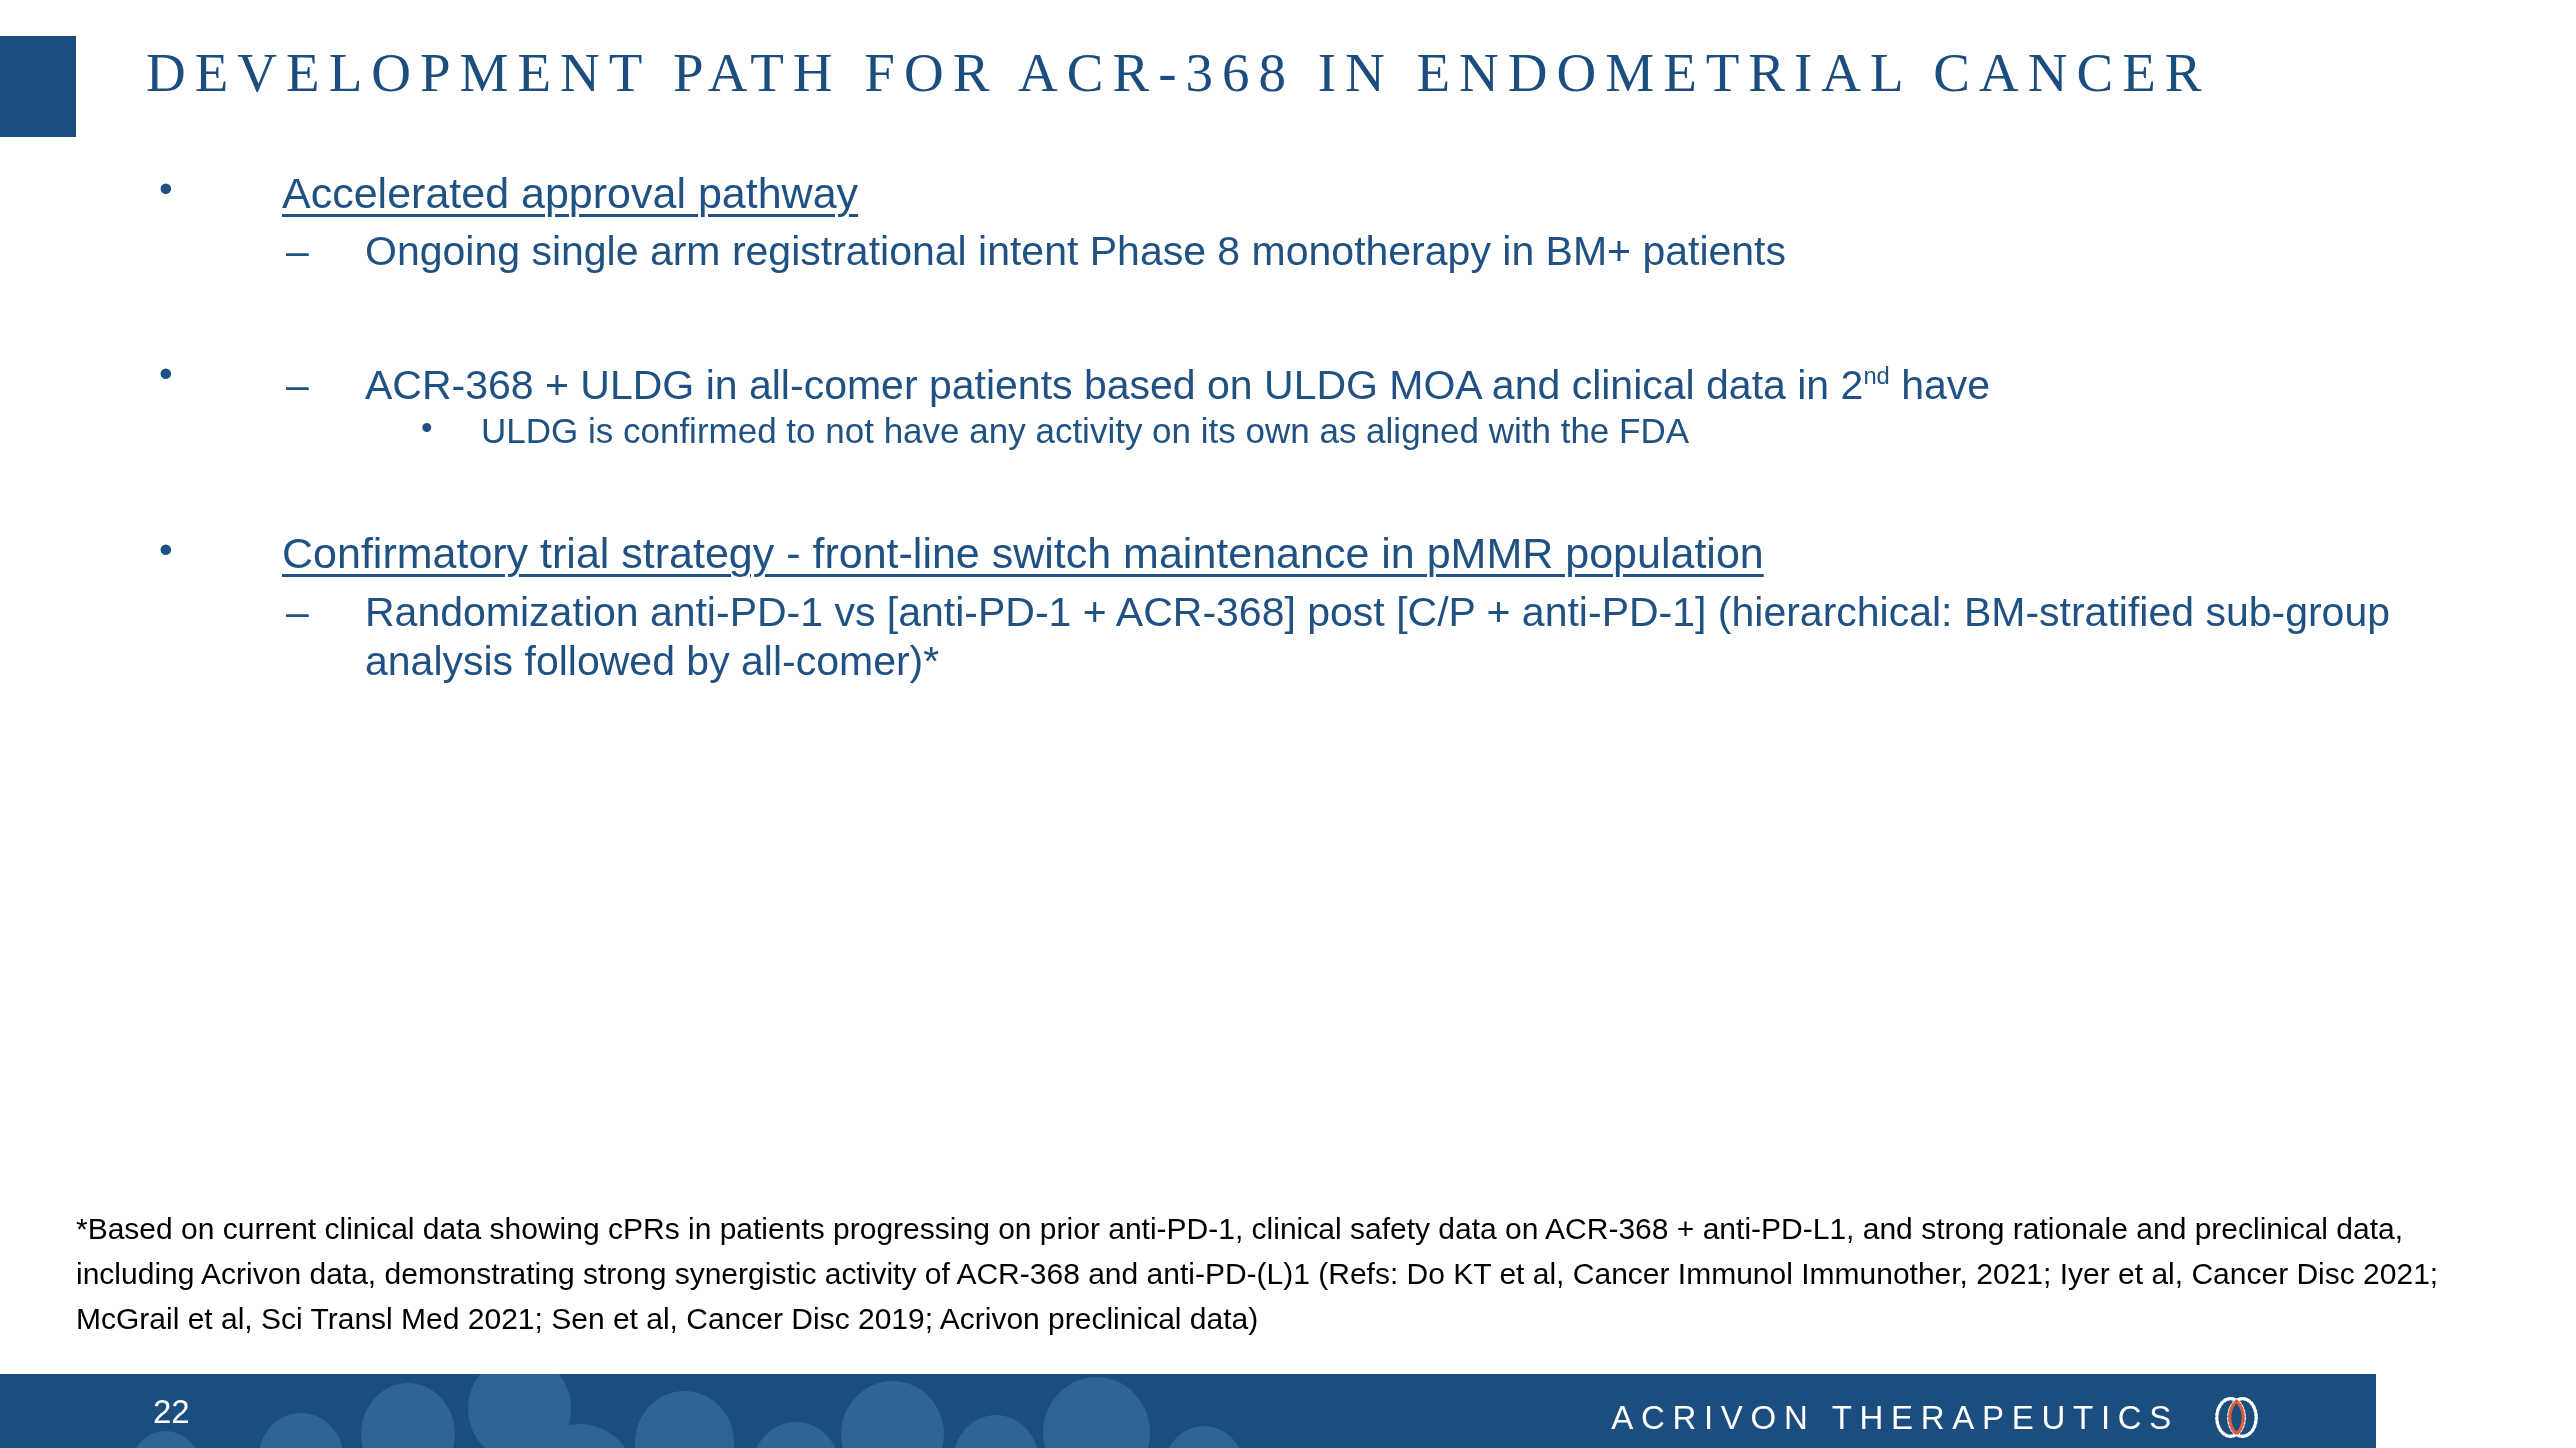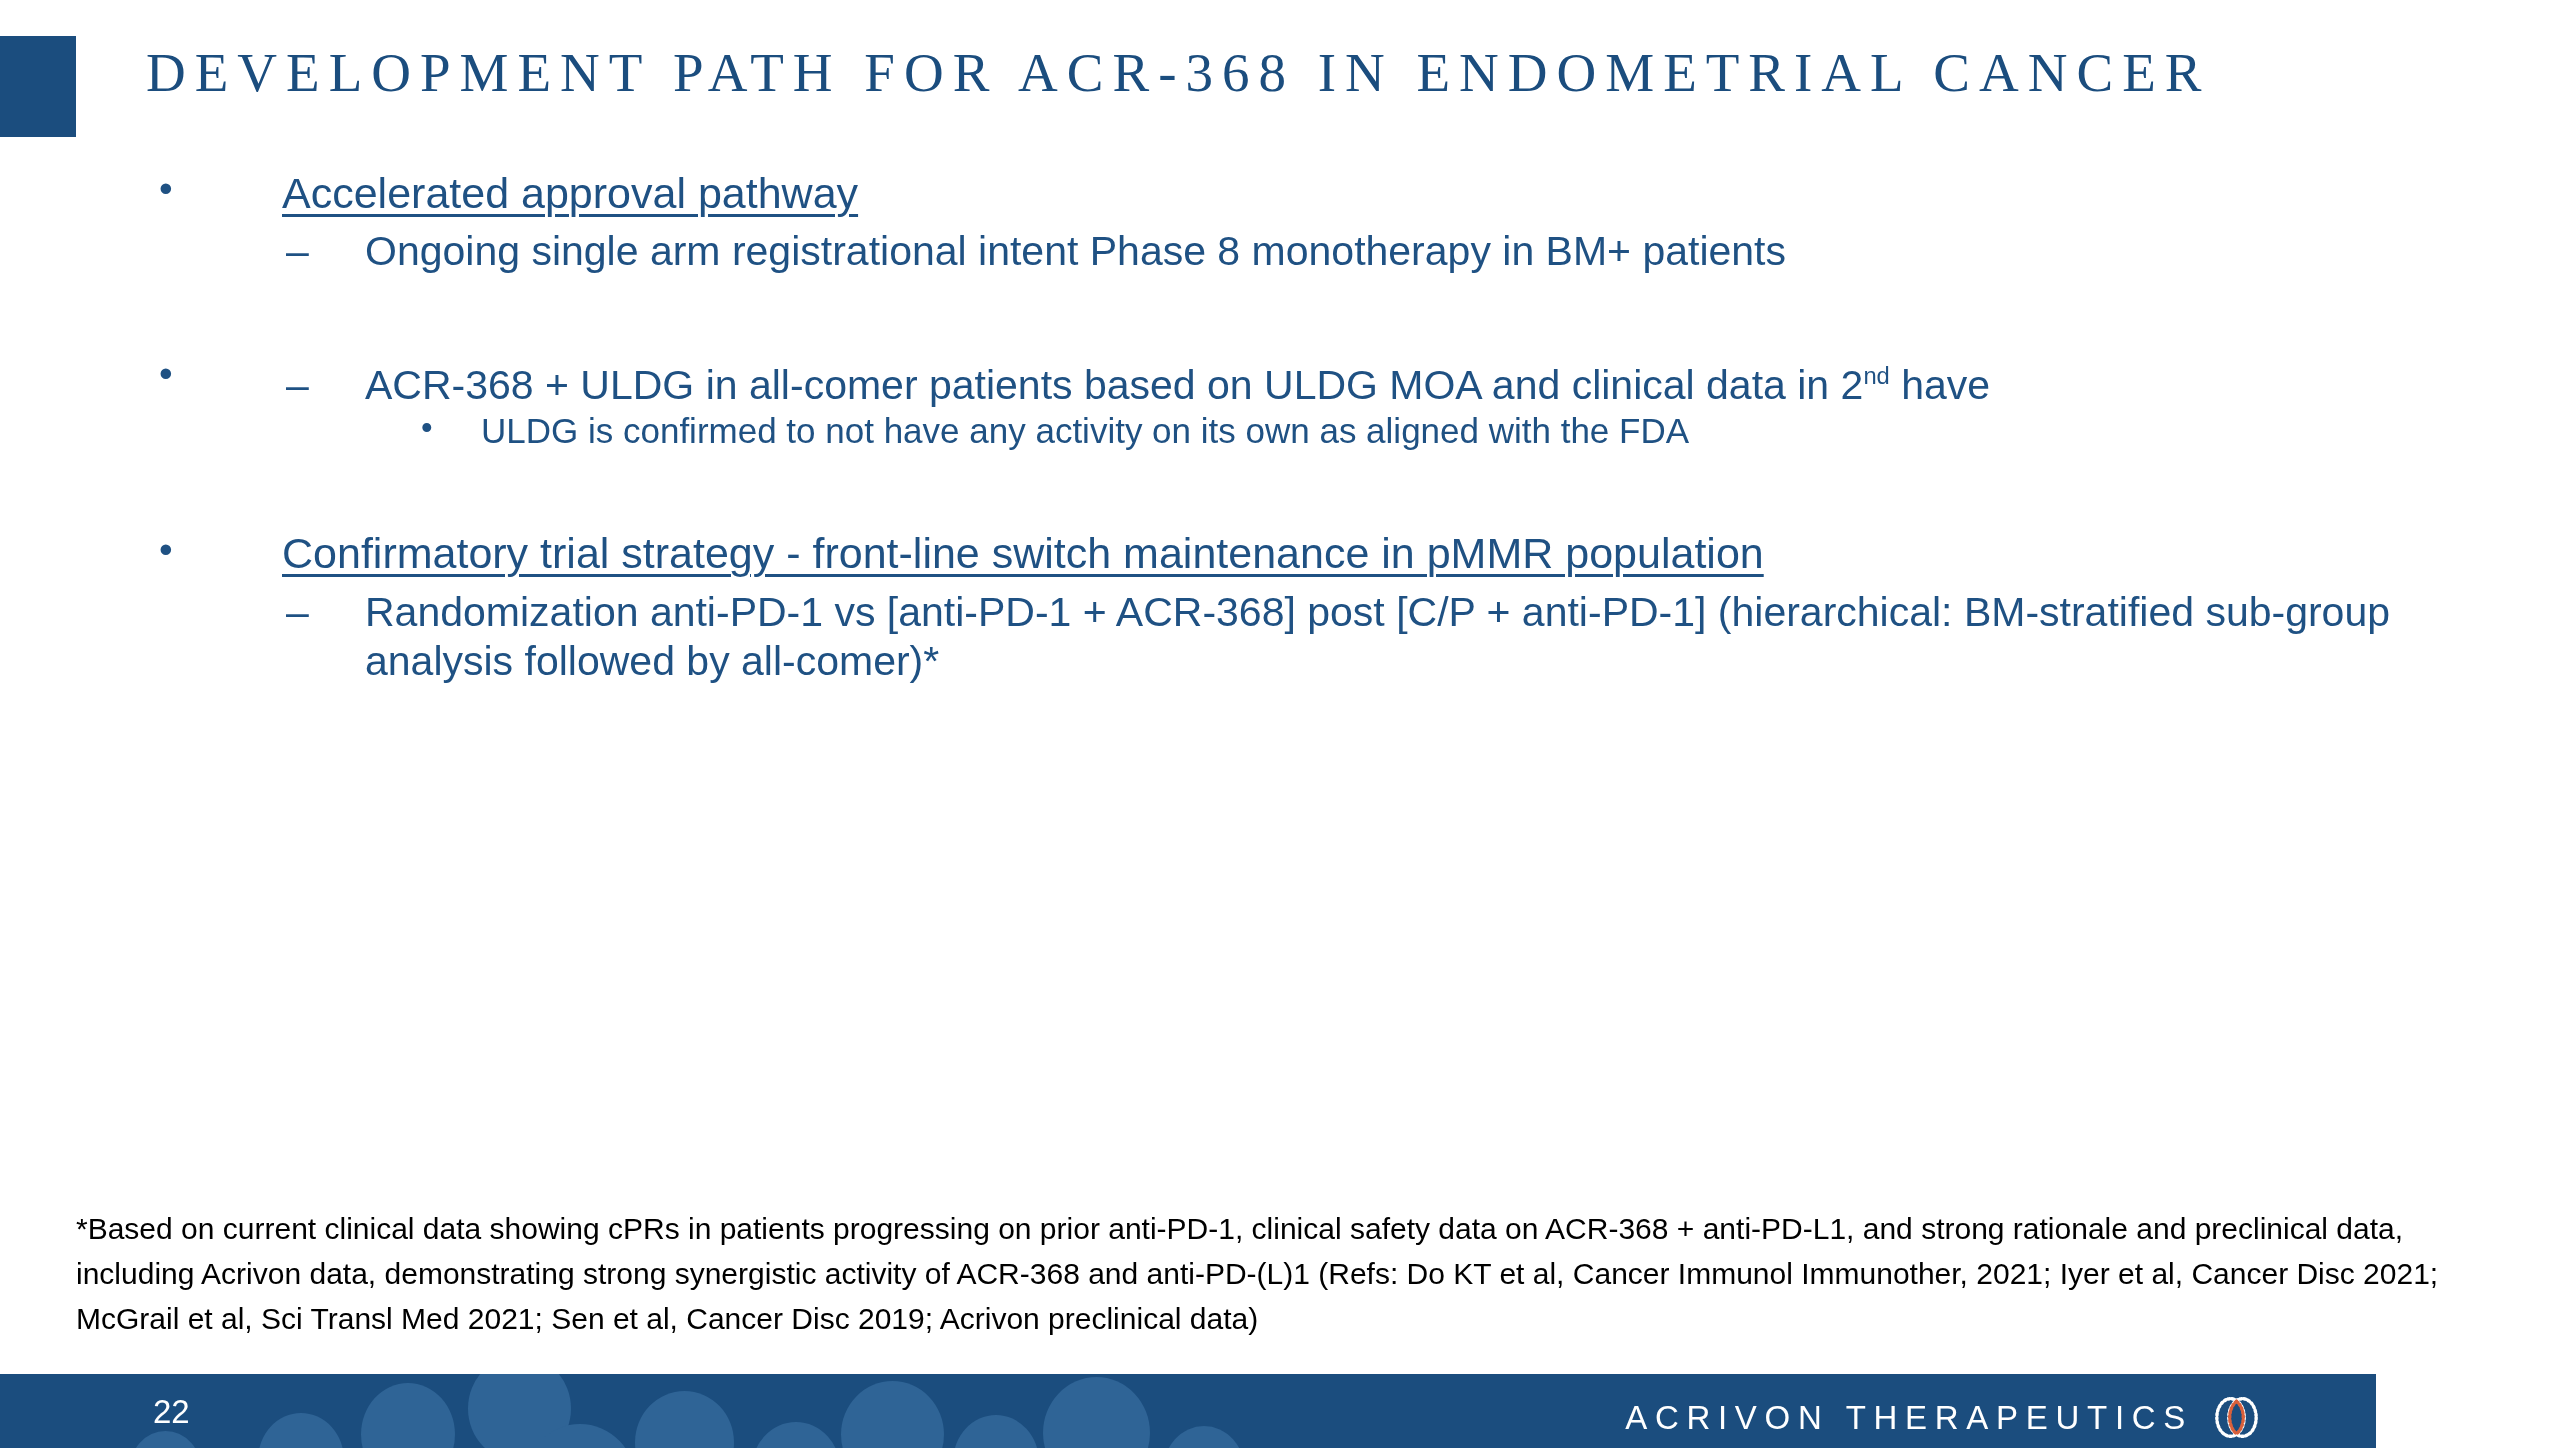--- a/index.html
+++ b/index.html
@@ -153,21 +153,21 @@
     color: #ffffff;
     font-size: 33px;
     line-height: 1;
   }
   #brand {
     position: absolute;
     right: 113px;
     top: 20.6px;
     display: flex;
     align-items: center;
-    gap: 17px;
+    gap: 31px;
   }
   #brand-name {
     color: #ffffff;
     font-size: 33px;
     letter-spacing: 7.7px;
     white-space: nowrap;
     line-height: 1;
   }
   #brand-logo { display: block; }
 </style>

